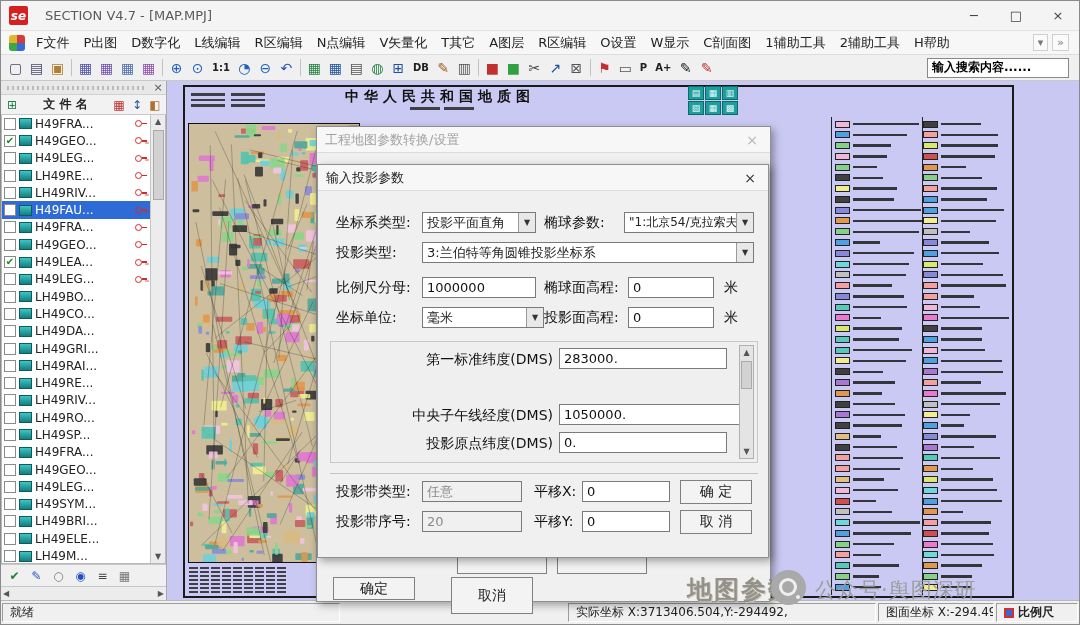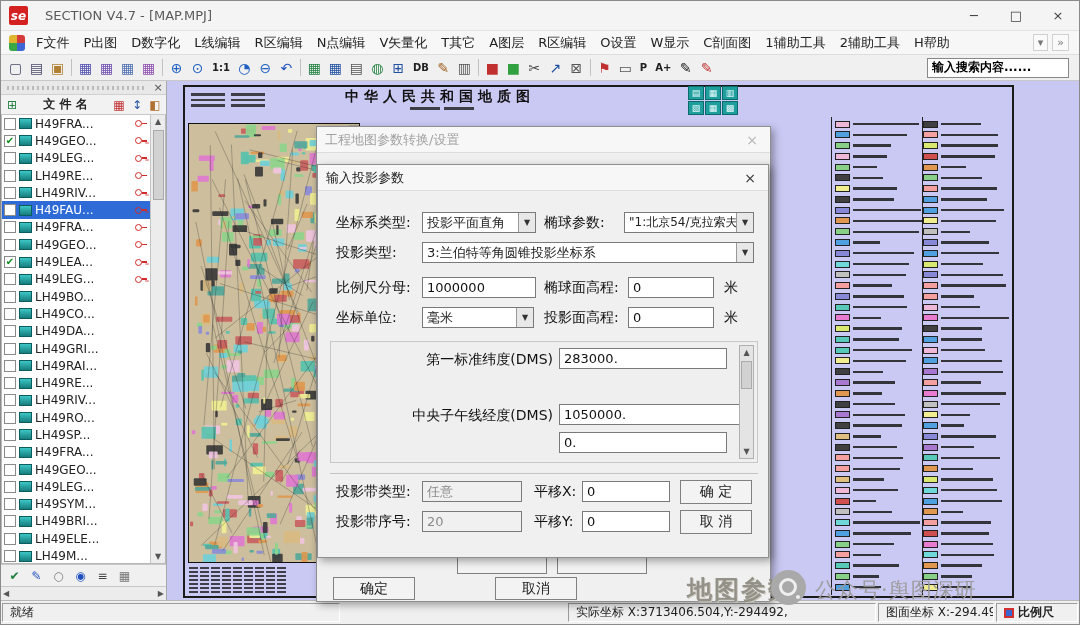--- a/index.html
+++ b/index.html
@@ -1252,21 +1252,21 @@
       </div>
 
       <div class="dialog back-dialog">
         <div class="dlg-titlebar">
           <span class="dlg-title">工程地图参数转换/设置</span>
           <span class="dlg-close">×</span>
         </div>
         <div class="bk-btn" style="left:140px;top:423px;width:90px;height:24px;"></div>
         <div class="bk-btn" style="left:240px;top:423px;width:90px;height:24px;"></div>
         <div class="bk-btn" style="left:16px;top:450px;width:82px;height:23px;">确定</div>
-        <div class="bk-btn" style="left:134px;top:450px;width:82px;height:23px;margin-left:44px;">取消</div>
+        <div class="bk-btn" style="left:134px;top:450px;width:82px;height:37px;">取消</div>
       </div>
 
       <div class="dialog front-dialog">
         <div class="dlg-titlebar">
           <span class="dlg-title">输入投影参数</span>
           <span class="dlg-close">×</span>
         </div>
         <div class="fd-body">
 
           <span class="fd-lbl" style="left:18px;top:23px;">坐标系类型:</span>
@@ -1286,33 +1286,34 @@
             <span class="arrow">▼</span>
           </div>
 
           <span class="fd-lbl" style="left:18px;top:88px;">比例尺分母:</span>
           <input class="fd-input" style="left: 104px; top: 86px; width: 114px;" readonly="" value="1000000">
           <span class="fd-lbl" style="left:226px;top:88px;">椭球面高程:</span>
           <input class="fd-input" style="left: 310px; top: 86px; width: 86px;" readonly="" value="0">
           <span class="fd-lbl" style="left:406px;top:88px;">米</span>
 
           <span class="fd-lbl" style="left:18px;top:118px;">坐标单位:</span>
-          <div class="fd-select" style="left:104px;top:116px;width:112px;gap:8px;">
+          <div class="fd-select" style="left:104px;top:116px;width:122px;gap:8px;">
             <span class="val">毫米</span>
             <span class="arrow">▼</span>
           </div>
           <span class="fd-lbl" style="left:226px;top:118px;">投影面高程:</span>
           <input class="fd-input" style="left: 310px; top: 116px; width: 86px;" readonly="" value="0">
           <span class="fd-lbl" style="left:406px;top:118px;">米</span>
 
           <div class="fd-group" style="top:150px;">
             <span class="fd-lbl" style="left:0;top:9px;width:222px;text-align:right;">第一标准纬度(DMS)</span>
             <input class="fd-input" style="left: 228px; top: 6px; width: 168px;" readonly="" value="283000.">
             <span class="fd-lbl" style="left:0;top:65px;width:222px;text-align:right;">中央子午线经度(DMS)</span>
             <input class="fd-input" style="left: 228px; top: 62px; width: 192px;" readonly="" value="1050000.">
+            <span class="fd-lbl" style="left:0;top:93px;width:222px;text-align:right;">投影原点纬度(DMS)</span>
             <input class="fd-input" style="left: 228px; top: 90px; width: 168px;" readonly="" value="0.">
             <div class="fd-scroll">
               <div class="scroll-arrow">▲</div>
               <div class="scroll-thumb" style="height:28px;"></div>
               <div class="scroll-fill"></div>
               <div class="scroll-arrow">▼</div>
             </div>
           </div>
           <div class="fd-divider" style="top:282px;"></div>
 

